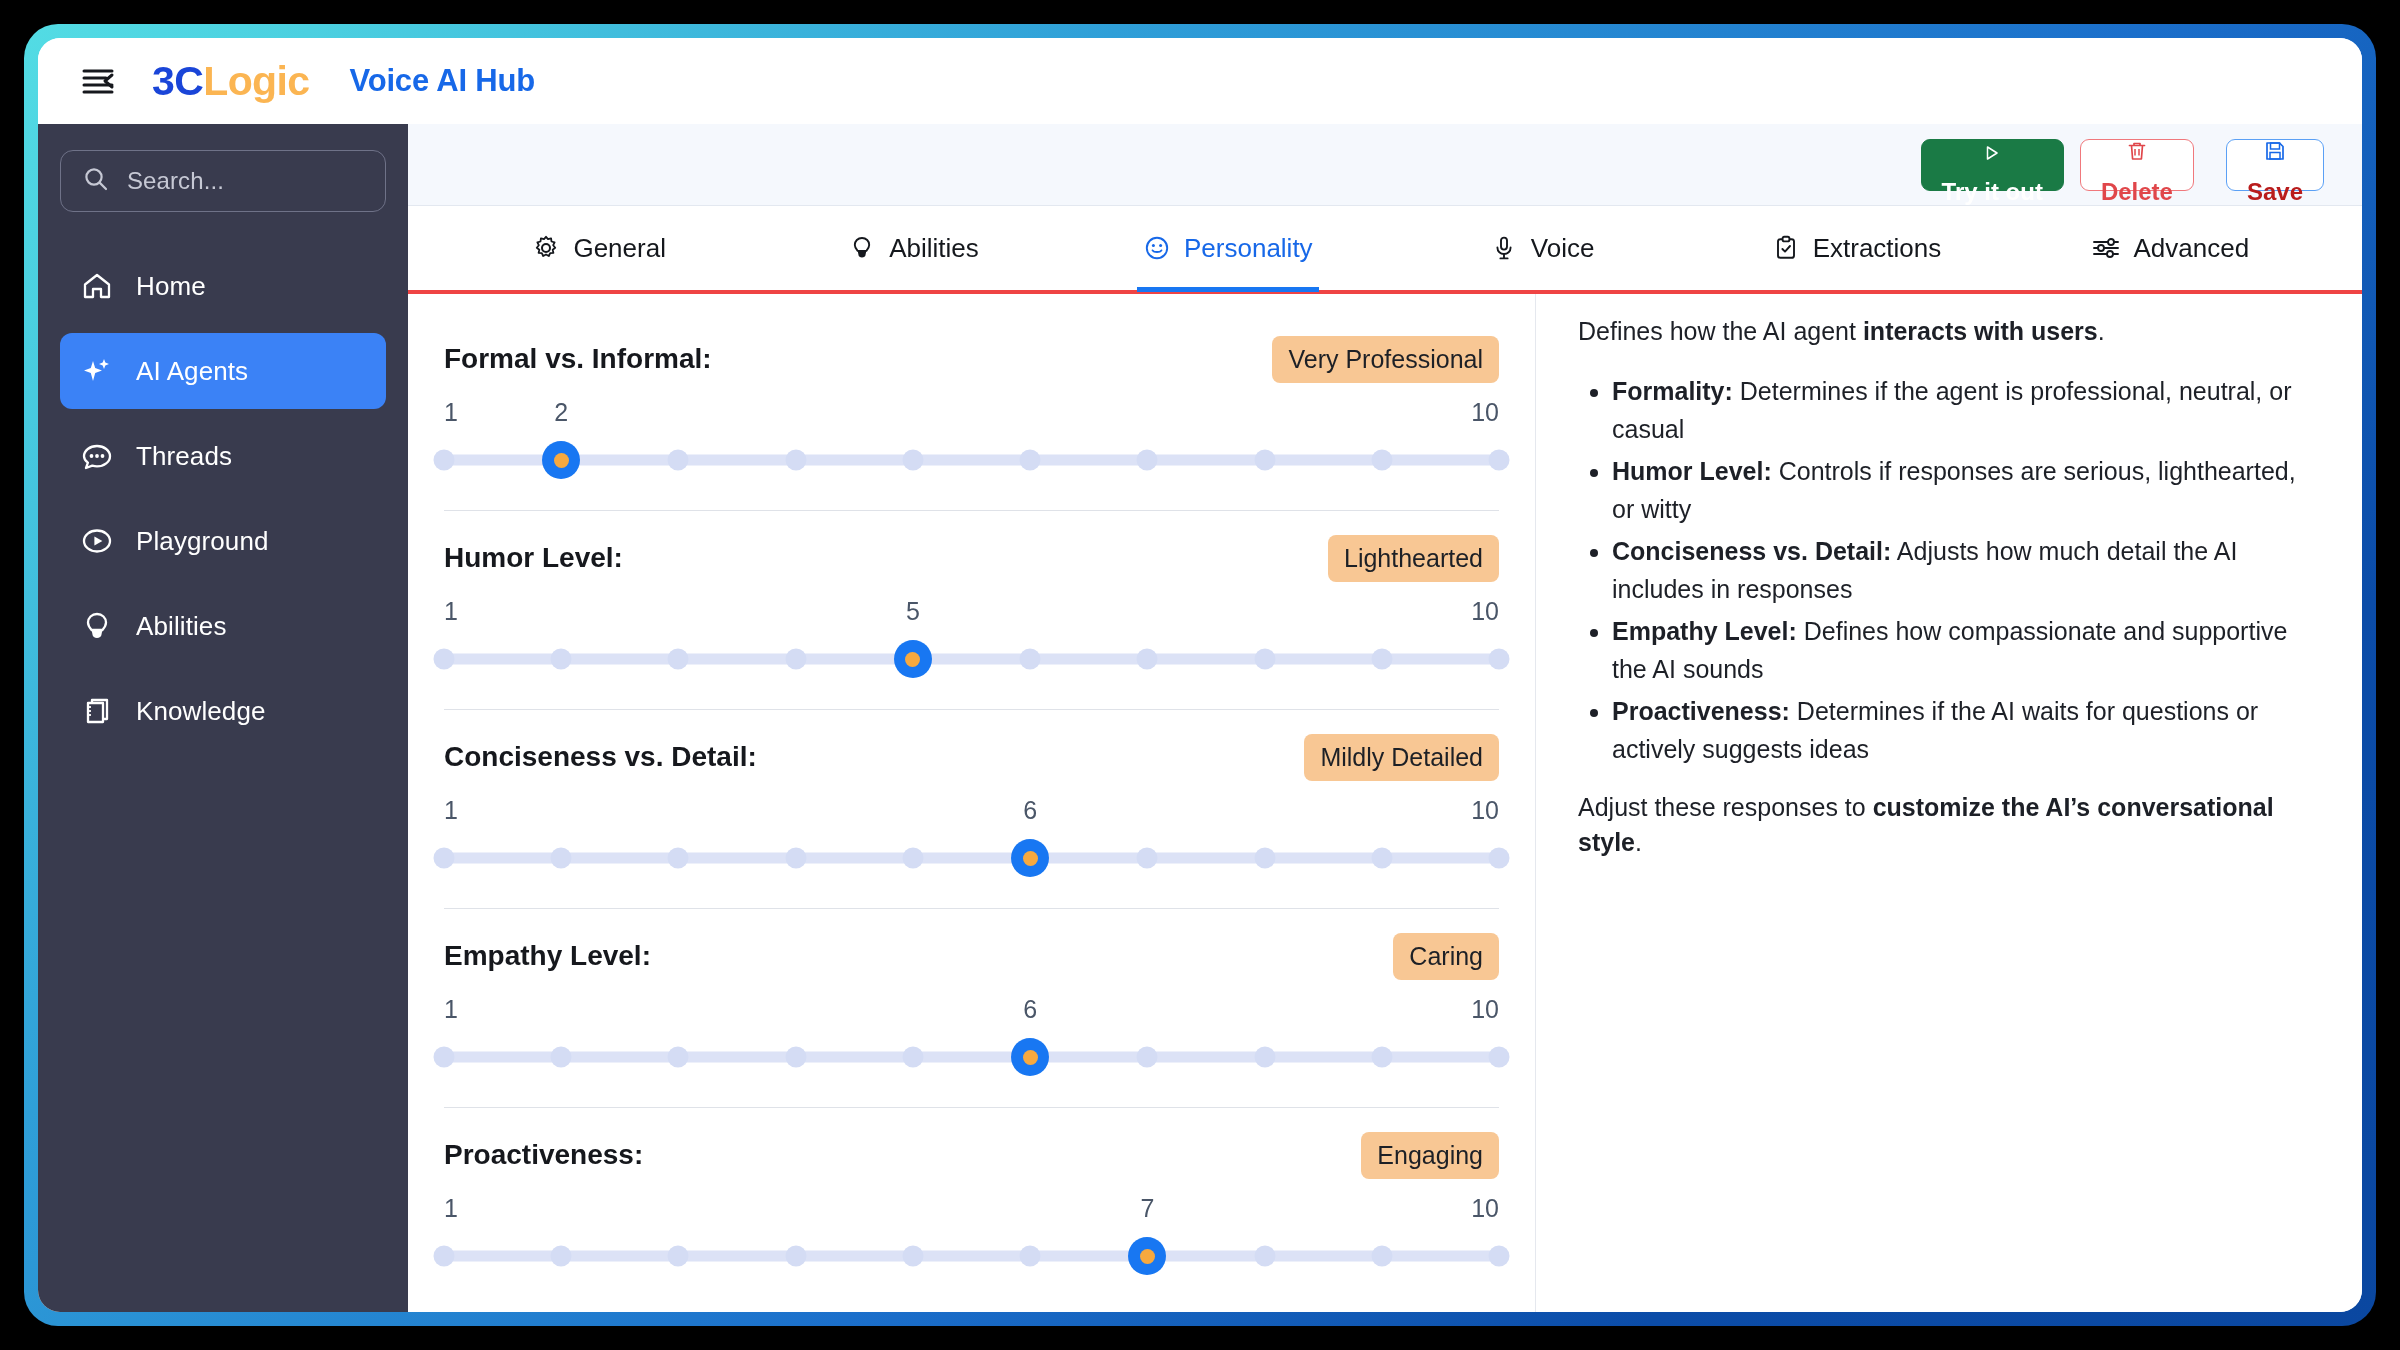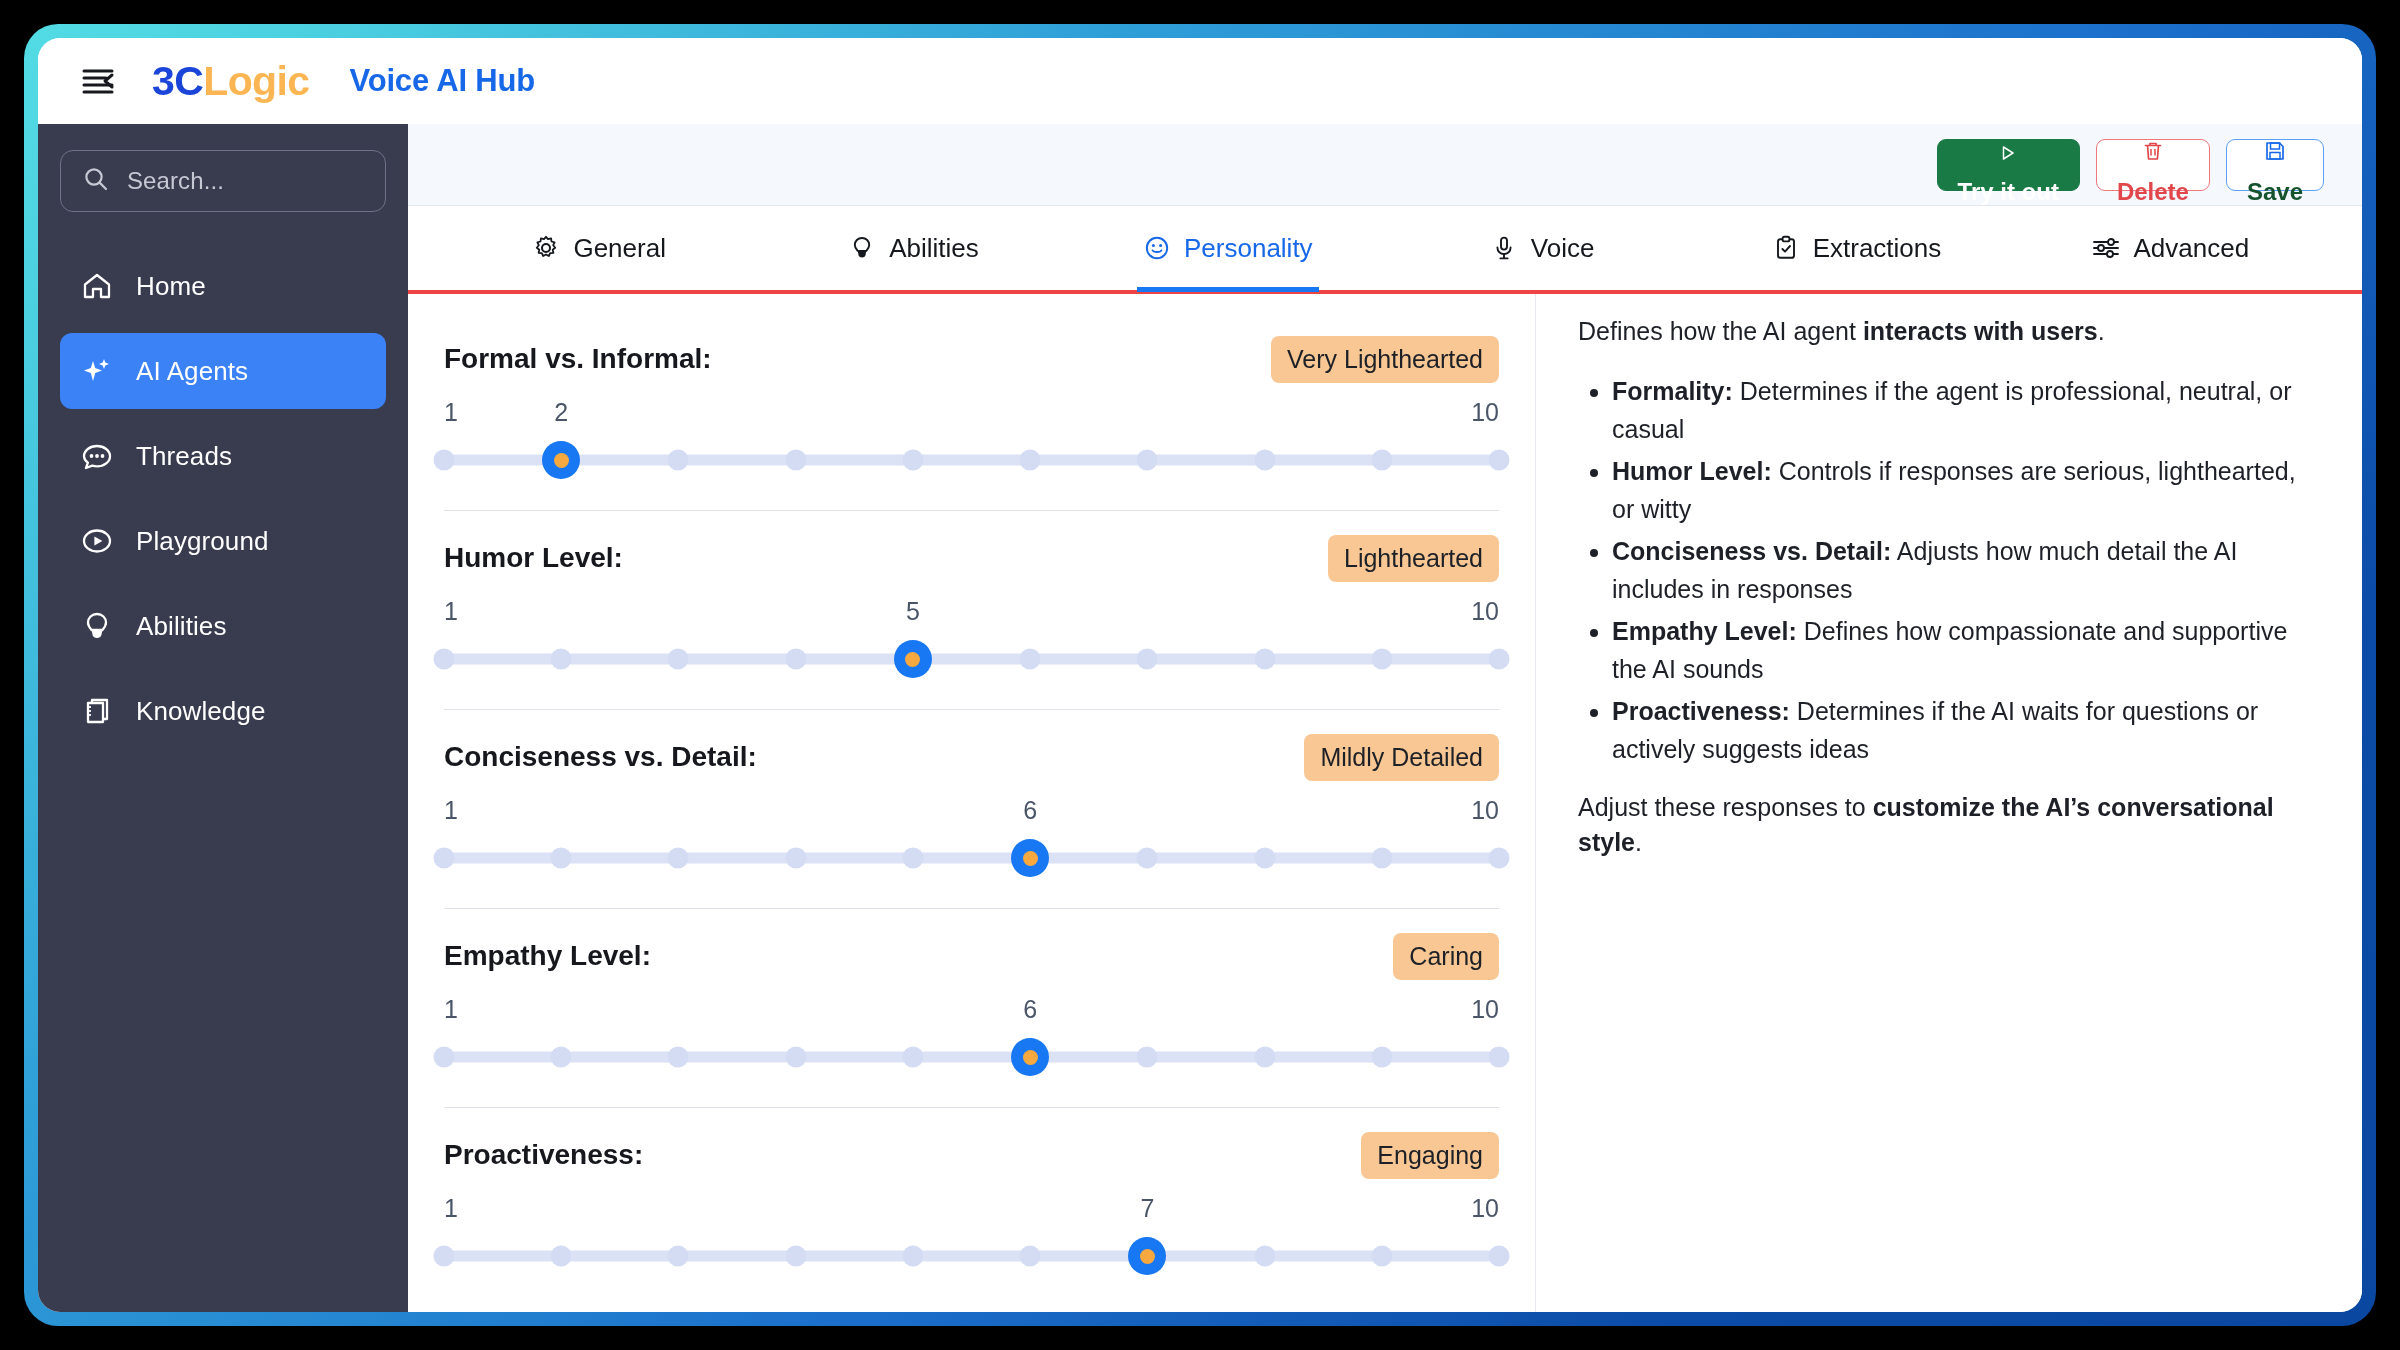--- a/index.html
+++ b/index.html
@@ -163,21 +163,21 @@
     padding: 0 20px;
     font-size: 24px;
     font-weight: 600;
     cursor: pointer;
     background: #ffffff;
     white-space: nowrap;
     flex-direction: column;
   }
   #try-it-out-button { background: #1a7a45; color: #ffffff; border: 1.5px solid #1a7a45; }
   #delete-button { color: #e0464a; border: 1.6px solid #f0787c; }
-  #save-button { color: #14532d; border: 1.6px solid #5ba0f5; }
+  #save-button { color: #b91c1c; border: 1.6px solid #5ba0f5; margin-left: 16px; }
 
   
   #tabs-row {
     height: 88px;
     min-height: 88px;
     display: flex;
     align-items: stretch;
     padding: 0 34px;
     border-bottom: 4px solid #ef4444;
     background: #ffffff;
@@ -545,21 +545,21 @@
           </div>
 
         </div>
 
         <div id="content">
 
           <div id="sliders-pane">
               <div class="slider-group">
                 <div class="slider-head">
                   <div class="slider-label">Formal vs. Informal:</div>
-                  <div class="slider-badge">Very Lighthearted</div>
+                  <div class="slider-badge">Very Professional</div>
                 </div>
                 <div class="slider-scale">
                   <span class="scale-min">1</span>
                   <span class="scale-cur" style="left: calc(11.1111%);">2</span>
                   <span class="scale-max">10</span>
                 </div>
                 <div class="slider-track-wrap">
                   <div class="slider-track"></div>
                   <div class="tick" style="left: 0%;"></div>
                   <div class="tick" style="left: 11.1111%;"></div>

